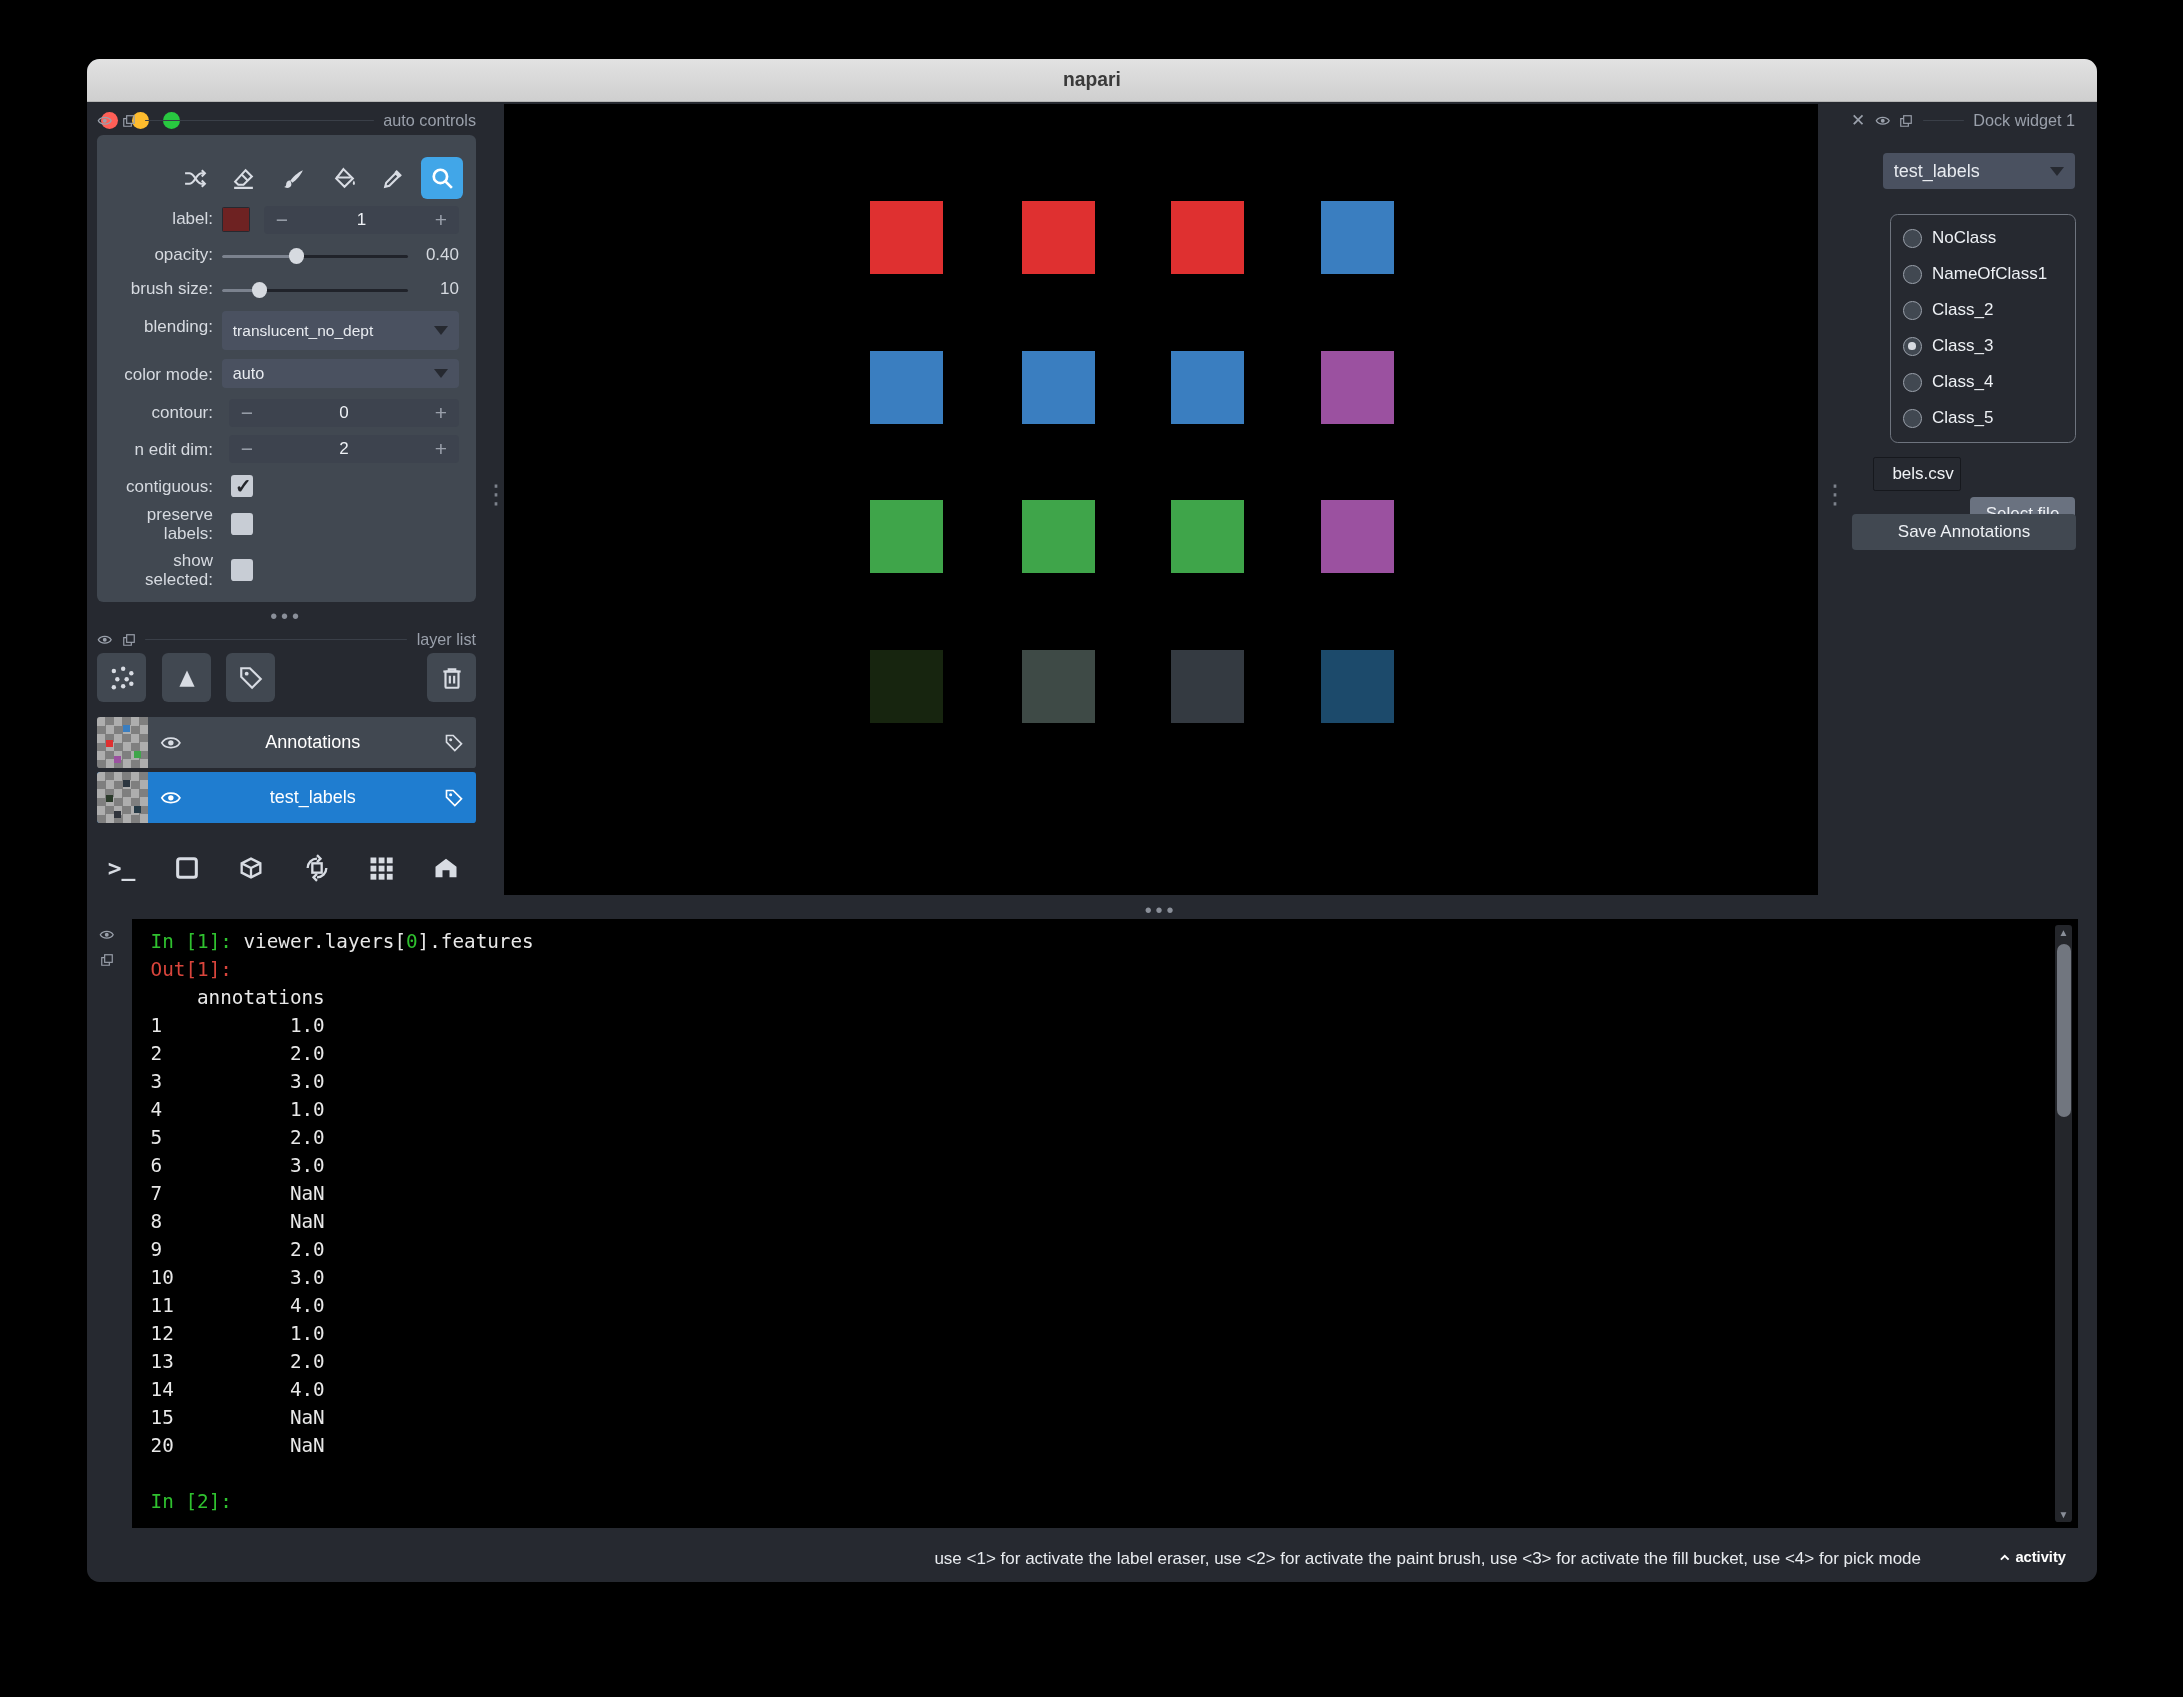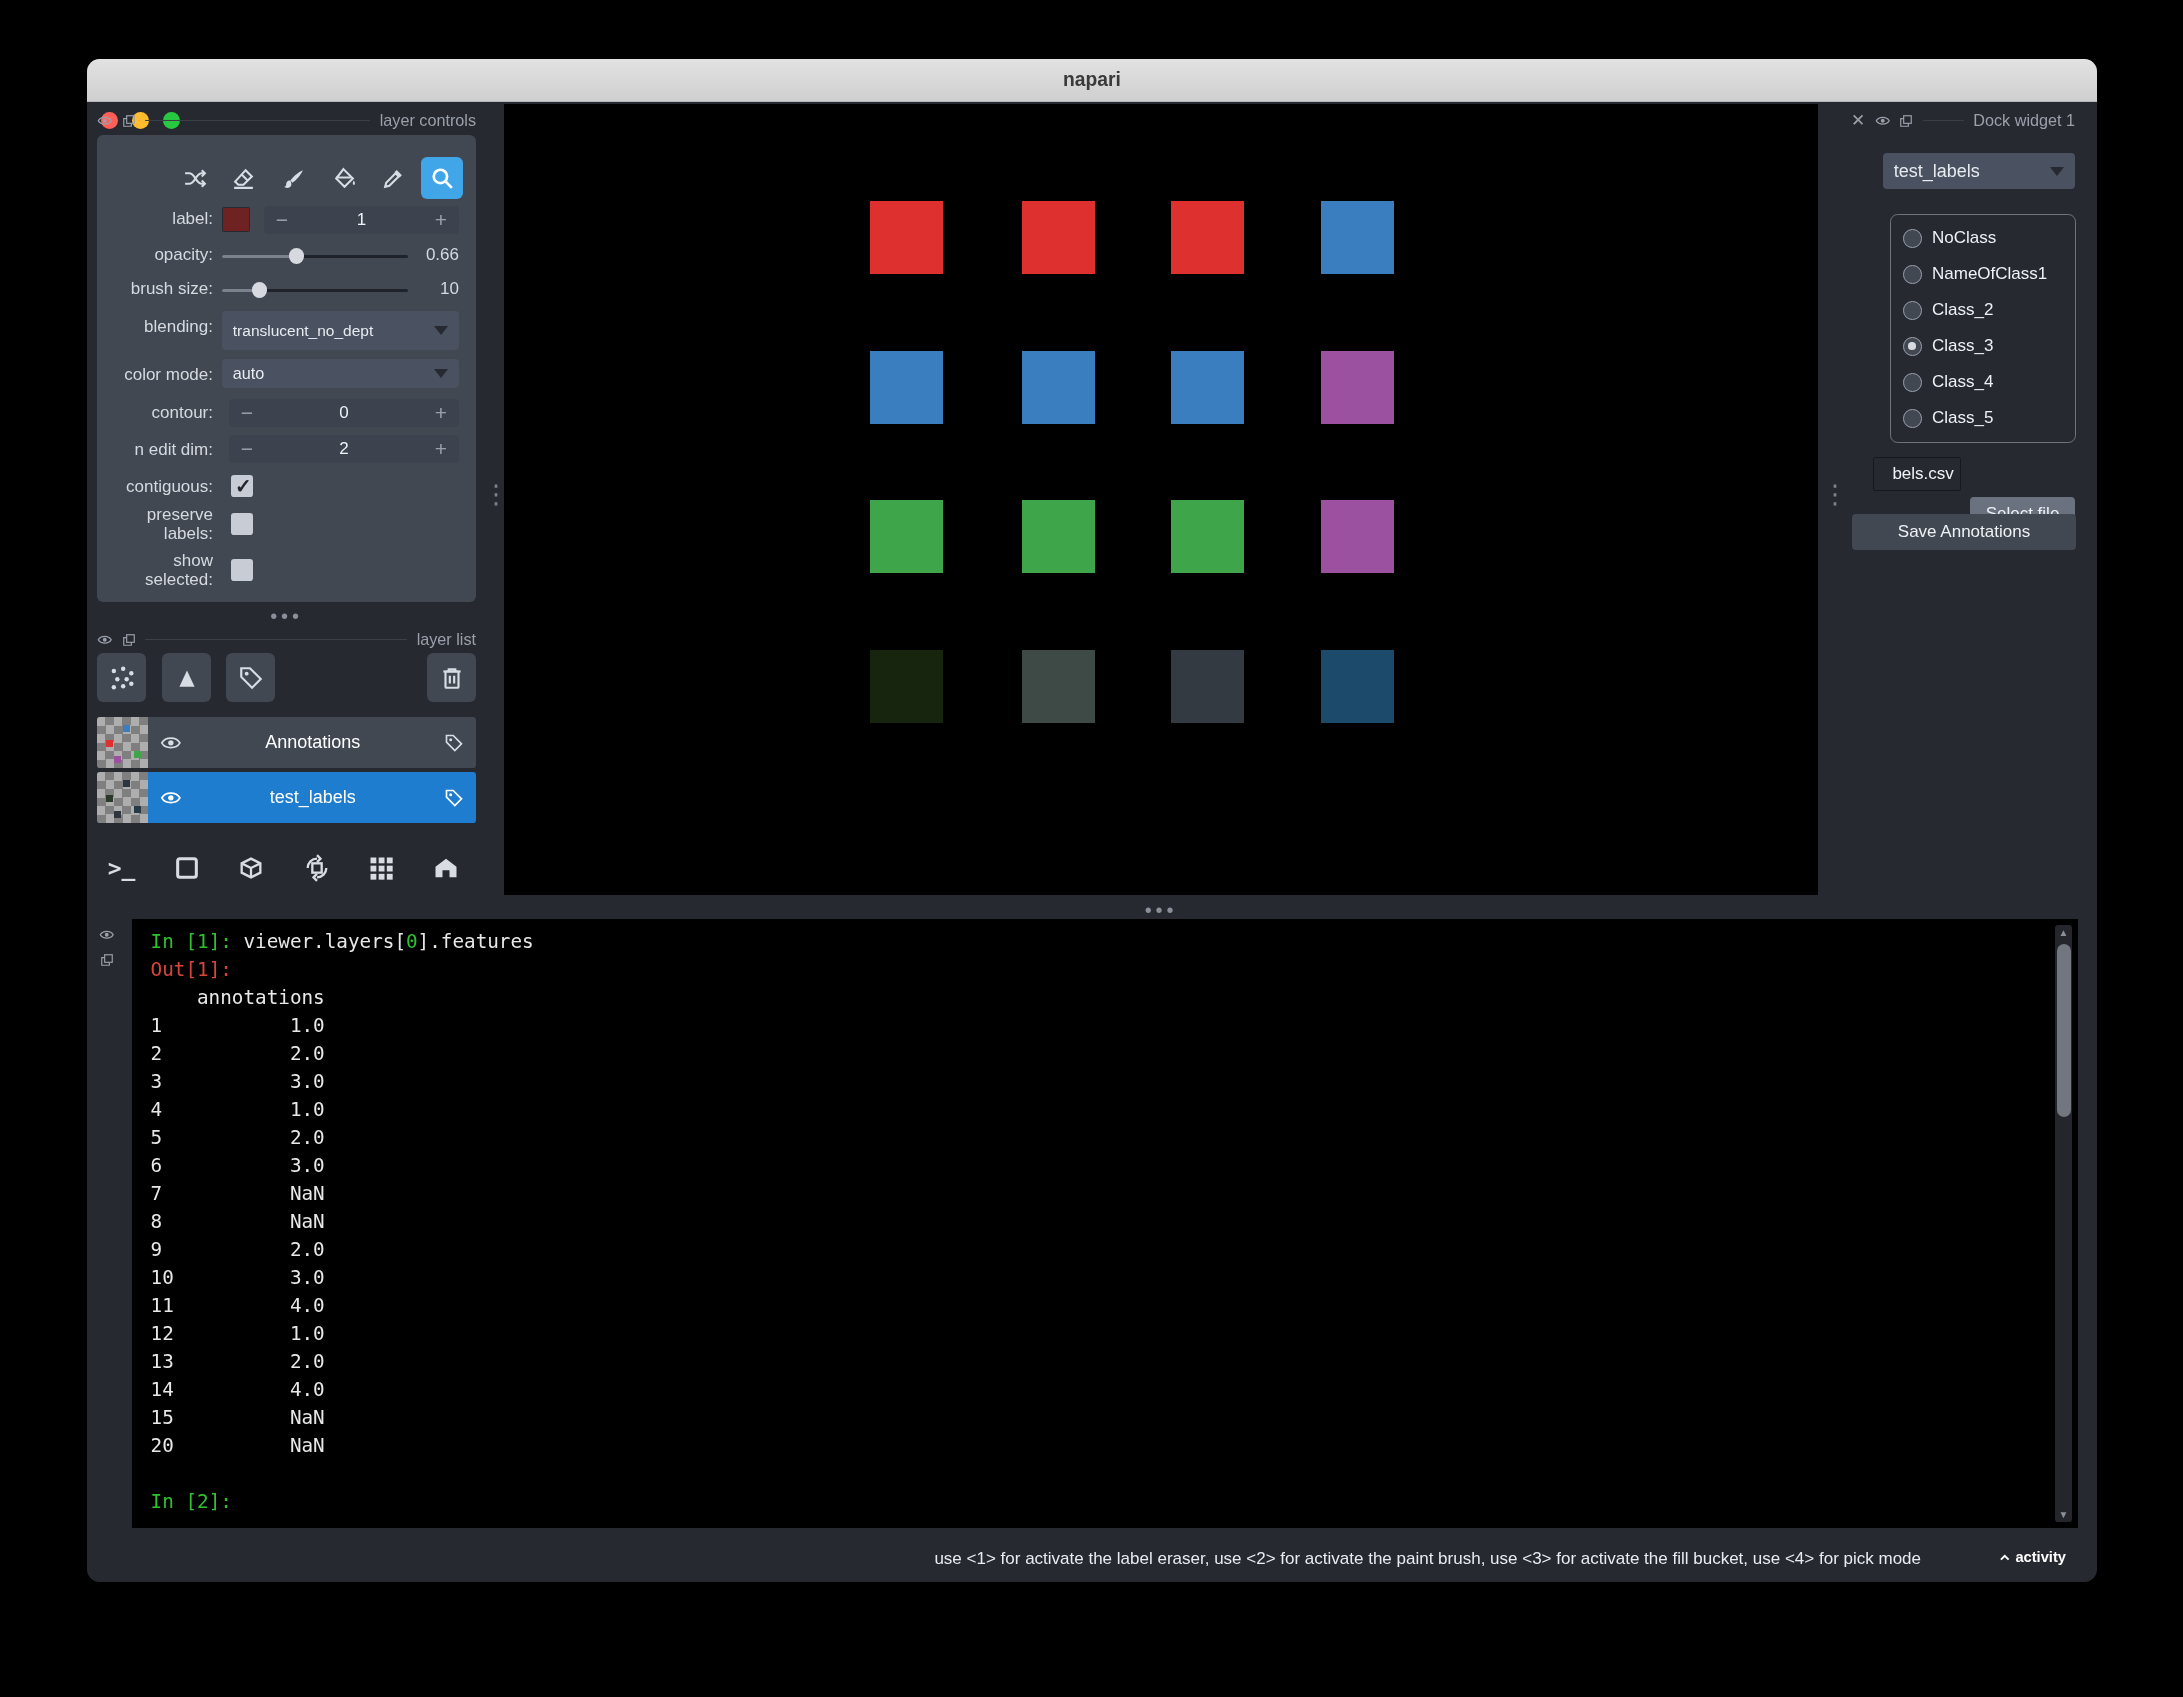--- a/index.html
+++ b/index.html
@@ -140,21 +140,21 @@
           <circle cx="12" cy="12" r="3" fill="#9aa0ab"></circle>
         </svg>
     </span>
     <span class="ic">
       <svg width="14" height="14" viewBox="0 0 24 24">
           <rect x="8" y="3" width="13" height="13" fill="none" stroke="#9aa0ab" stroke-width="2"></rect>
           <path d="M16 16v5H3V8h5" fill="none" stroke="#9aa0ab" stroke-width="2"></path>
         </svg>
     </span>
     <span class="hline"></span>
-    <span>layer controls</span>
+    <span>auto controls</span>
   </div>
 
   <div id="lc-panel">
 
     <div class="tool-btn" style="left:77px">
       <span class="ic">
         <svg width="25" height="25" viewBox="0 0 24 24" fill="none" stroke="#d8dce3" stroke-width="2">
             <path d="M2 7h4c3 0 4 2 6 5c2 3 3 5 6 5h3"></path>
             <path d="M2 17h4c3 0 4-2 6-5c2-3 3-5 6-5h3"></path>
             <path d="M18 4l3 3-3 3"></path>
@@ -212,21 +212,21 @@
       <span class="sval">1</span>
       <span class="sbtn">+</span>
     </div>
 
     <div class="flabel" style="top:111px">opacity:</div>
     <div class="slider" style="left:125px;top:108px;width:186px">
       <div class="track"></div>
       <div class="fill" style="width:40%"></div>
       <div class="handle" style="left:36%"></div>
     </div>
-    <div class="flabel" style="top:111px;left:246px;width:116px">0.66</div>
+    <div class="flabel" style="top:111px;left:246px;width:116px">0.40</div>
 
     <div class="flabel" style="top:145px">brush size:</div>
     <div class="slider" style="left:125px;top:142px;width:186px">
       <div class="track"></div>
       <div class="fill" style="width:20%"></div>
       <div class="handle" style="left:16%"></div>
     </div>
     <div class="flabel" style="top:145px;left:246px;width:116px">10</div>
 
     <div class="flabel" style="top:183px">blending:</div>

